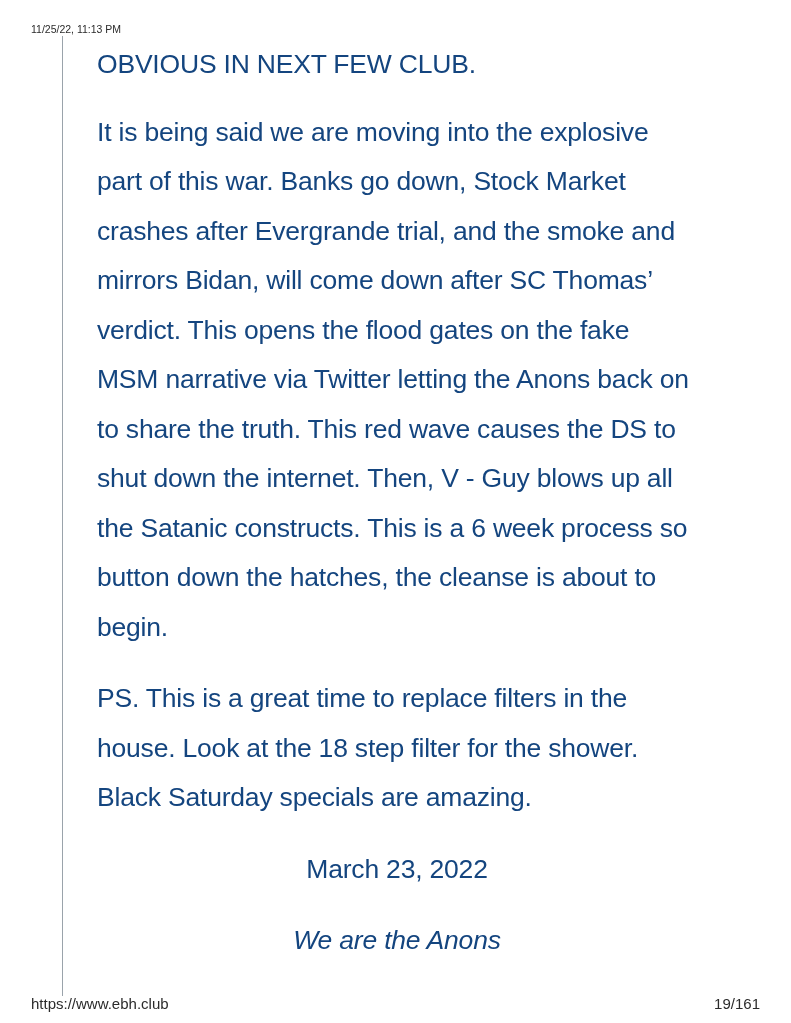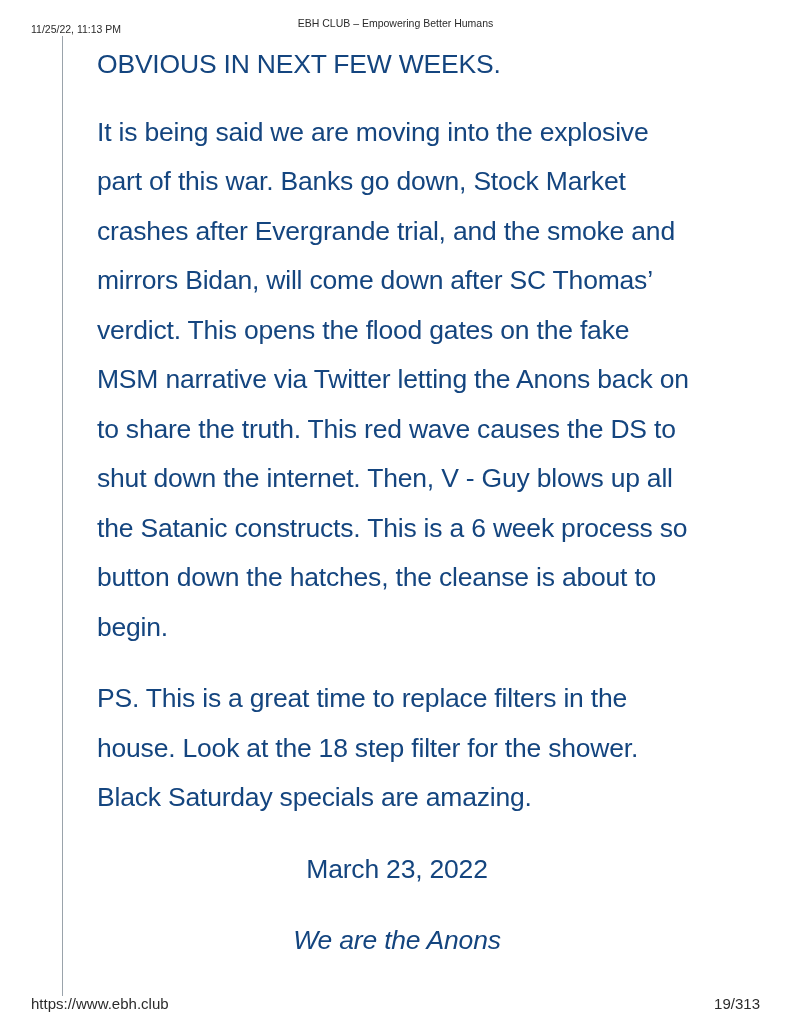--- a/index.html
+++ b/index.html
@@ -103,29 +103,28 @@
     font-size: 16px;
     font-style: italic;
     font-weight: 600;
   }
 </style>
 </head>
 <body>
 
 <div class="print-header">
   <span class="ph-left">11/25/22, 11:13 PM</span>
-  <span class="ph-center">EBH CLUB – Empowering Better Humans</span>
 </div>
 
 <div class="left-rule"></div>
 
 <div class="doc">
-  <p class="heading">OBVIOUS IN NEXT FEW WEEKS.</p>
+  <p class="heading">OBVIOUS IN NEXT FEW CLUB.</p>
   <p>It is being said we are moving into the explosive part of this war.  Banks go down, Stock Market crashes after Evergrande trial, and the smoke and mirrors Bidan, will come down after SC Thomas’ verdict.  This opens the flood gates on the fake MSM narrative via Twitter letting the Anons back on to share the truth.  This red wave causes the DS to shut down the internet.  Then, V - Guy blows up all the Satanic constructs.  This is a 6 week process so button down the hatches, the cleanse is about to begin.</p>
   <p>PS. This is a great time to replace filters in the house.  Look at the 18 step filter for the shower.  Black Saturday specials are amazing.</p>
   <p class="date-line">March 23, 2022</p>
   <p class="spark-line">We are the Anons</p>
 </div>
 
 <div class="print-footer">
   <span class="pf-left">https://www.ebh.club</span>
-  <span class="pf-right">19/313</span>
+  <span class="pf-right">19/161</span>
 </div>
 
 </body></html>

